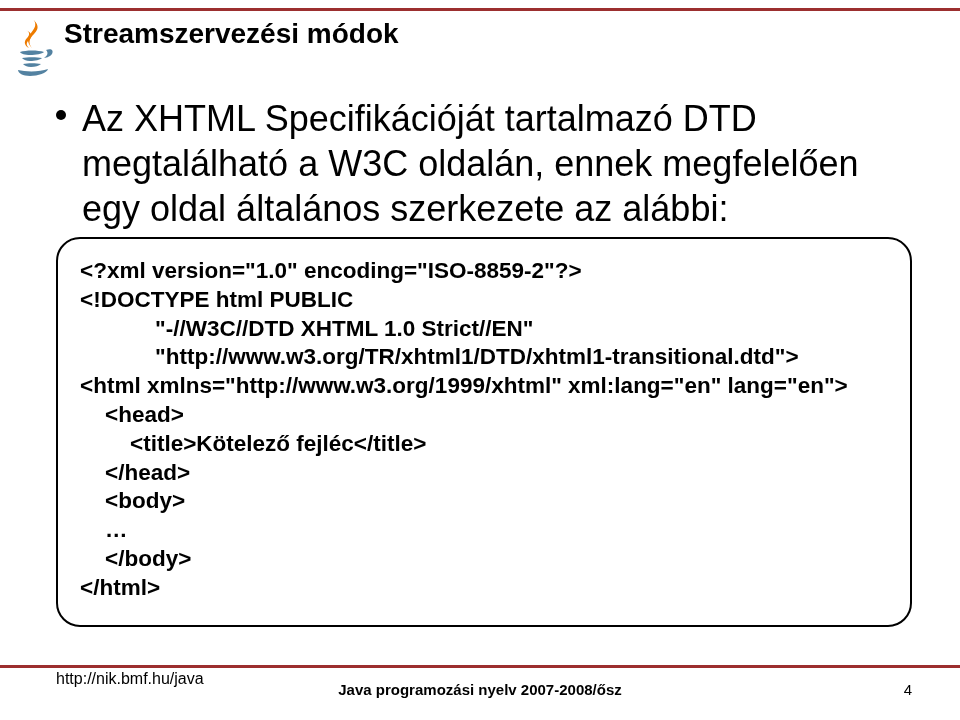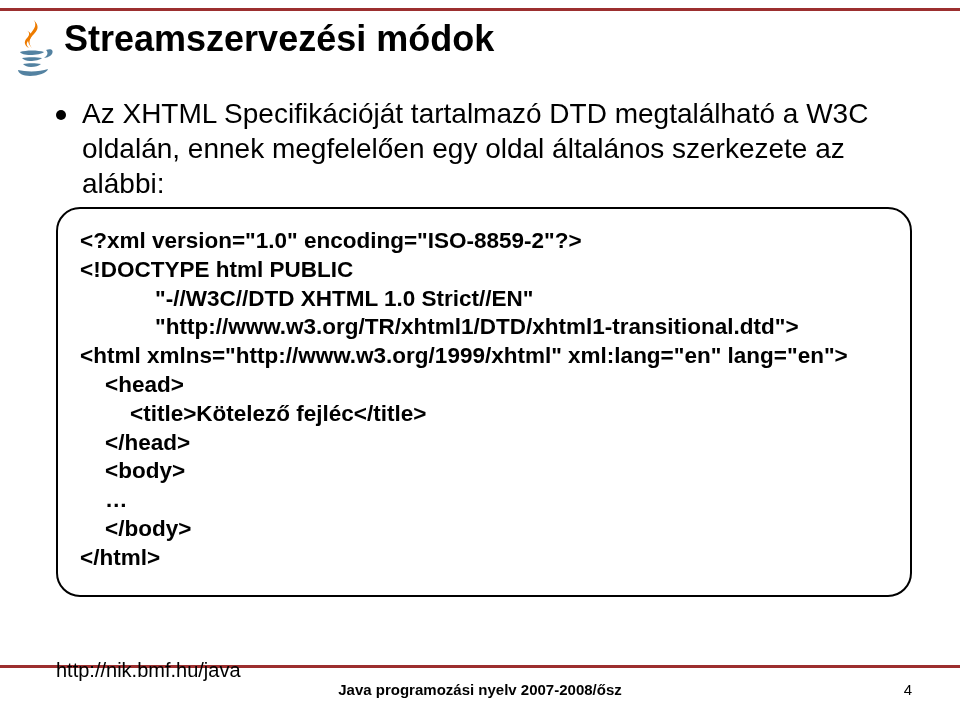--- a/index.html
+++ b/index.html
@@ -2,28 +2,28 @@
 <html><head>
 <meta charset="utf-8">
 <style>
   * { box-sizing: border-box; margin: 0; padding: 0; }
   html, body { width: 960px; height: 720px; font-family: Arial, Helvetica, sans-serif; background: #fff; }
   .slide { position: relative; width: 960px; height: 720px; background: #ffffff; overflow: hidden; }
   .line { position: absolute; left: 0; right: 0; height: 3px; background: #9c2f2f; }
   .line.top { top: 8px; }
   .line.bottom { bottom: 52px; }
   .logo { position: absolute; top: 14px; left: 8px; width: 48px; height: 64px; background: #fff; }
-  .title { position: absolute; top: 18px; left: 64px; font-size: 36px; font-weight: bold; color: #000; }
+  .title { position: absolute; top: 18px; left: 64px; font-size: 28px; font-weight: bold; color: #000; }
   .content { position: absolute; top: 96px; left: 56px; right: 48px; }
   .bullet-row { display: flex; align-items: flex-start; margin-bottom: 2px; }
   .bullet-dot { width: 10px; height: 10px; background: #000; border-radius: 50%; margin-top: 14px; margin-right: 16px; flex-shrink: 0; }
-  .bullet-text { font-size: 28px; color: #000; line-height: 1.25; }
+  .bullet-text { font-size: 36px; color: #000; line-height: 1.25; }
   .code-box { border: 2px solid #000; border-radius: 24px; padding: 18px 22px 22px 22px; margin-top: 6px; }
   .code-box pre { font-family: Arial, Helvetica, sans-serif; font-size: 22.5px; font-weight: bold; color: #000; line-height: 1.28; white-space: pre; }
-  .footer-left { position: absolute; bottom: 38px; left: 56px; font-size: 20px; color: #000; }
+  .footer-left { position: absolute; bottom: 32px; left: 56px; font-size: 16px; color: #000; }
   .footer-center { position: absolute; bottom: 22px; left: 0; right: 0; text-align: center; font-size: 15px; color: #000; font-weight: bold; }
   .footer-right { position: absolute; bottom: 22px; right: 48px; font-size: 15px; color: #000; }
 </style>
 </head>
 <body>
 
 <div class="slide">
   <div class="line top"></div>
 
   <div class="logo">

